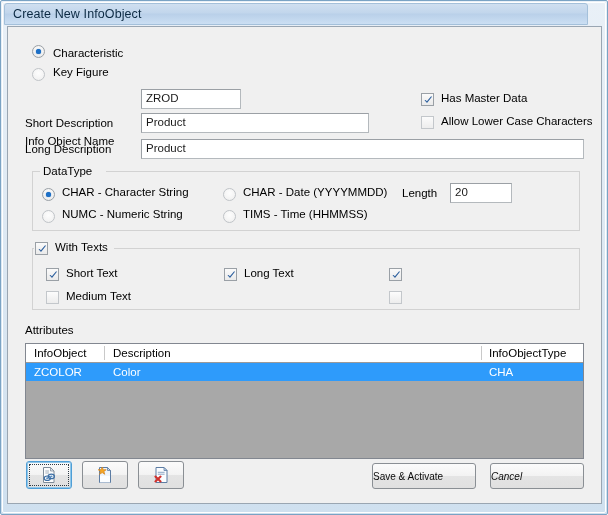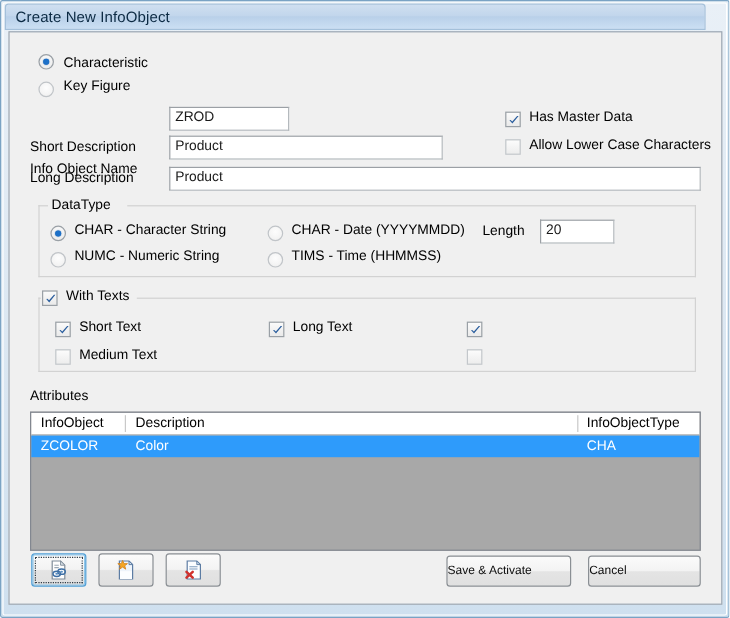--- a/index.html
+++ b/index.html
@@ -405,18 +405,18 @@
             <line x1="4.4" y1="11.6" x2="9.6" y2="16.4"></line>
             <line x1="9.6" y1="11.6" x2="4.4" y2="16.4"></line>
           </g>
         </svg>
       </div>
     </div>
 
     <div class="btn" style="left:364px; top:436px; width:104px; height:26px;">
       <div class="btn-text">Save &amp; Activate</div>
     </div>
-    <div class="btn" style="left:482px; top:436px; width:94px; height:26px;">
+    <div class="btn" style="left:482px; top:436px; width:94px; height:26px;font-style:italic;">
       <div class="btn-text">Cancel</div>
     </div>
 
   </div>
 </div>
 
 </body></html>

